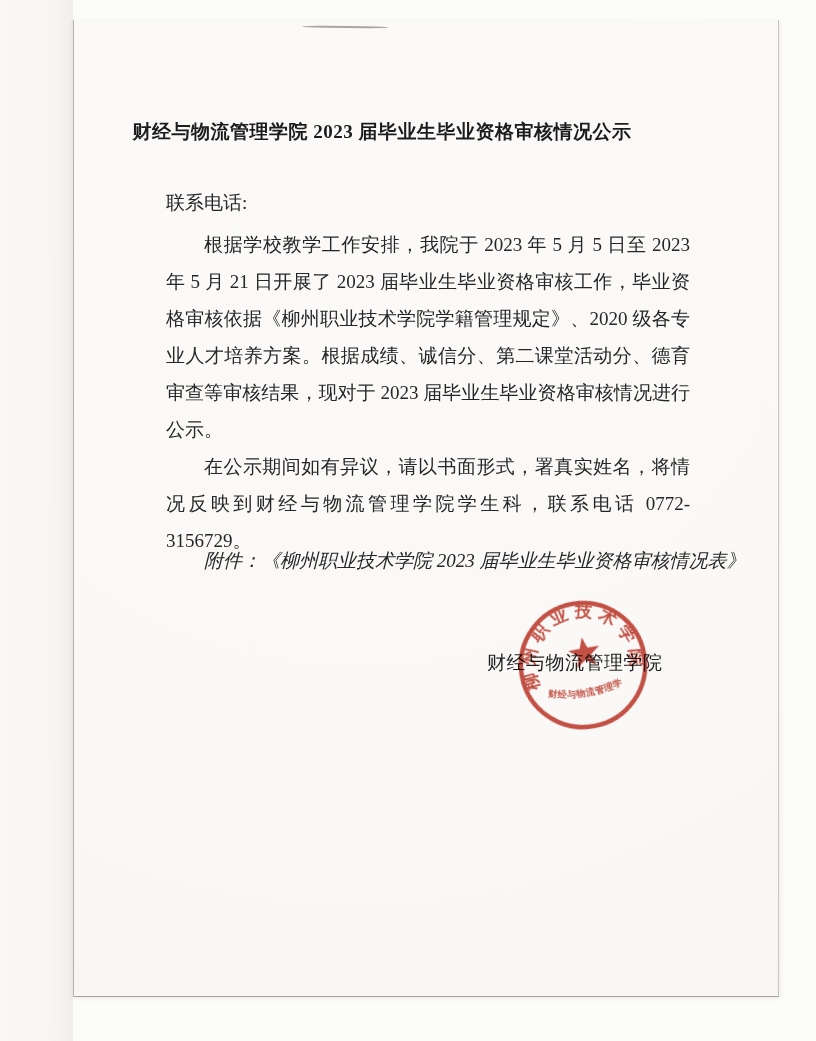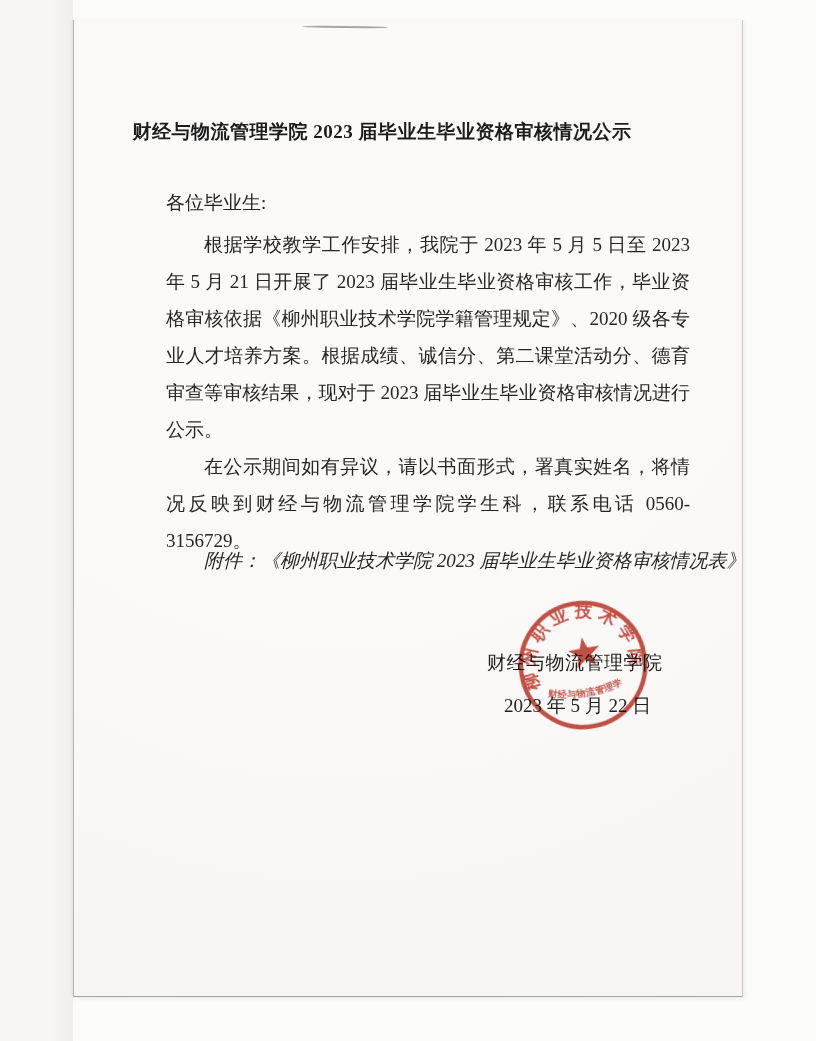--- a/index.html
+++ b/index.html
@@ -17,20 +17,21 @@
     opacity:.55;
   }
   .paper{
     position:absolute;left:73px;top:20px;width:668px;height:976px;
     background:
       radial-gradient(circle at 40% 18%, #fbfaf9 0%, #faf9f7 55%, #f7f6f4 100%);
     border-left:1px solid #b7b2ae;
     border-right:1px solid #c9c4c0;
     border-bottom:1px solid #a8a39e;
     box-shadow:-2px 0 3px rgba(0,0,0,.04), 2px 2px 4px rgba(0,0,0,.05);
+    padding-left:36px;
   }
   .top-edge-mark{
     position:absolute;left:228px;top:6px;width:86px;height:2px;
     background:#7f7a74;border-radius:50%/100%;
     transform:rotate(.6deg);opacity:.65;
   }
   .doc-title{
     position:absolute;left:58px;top:99px;width:500px;
     text-align:center;font-size:19px;font-weight:bold;color:#1c1c1c;
     letter-spacing:.5px;white-space:nowrap;
@@ -70,32 +71,31 @@
 <body>
 
 <div class="scan-stage">
   <div class="bg-left-strip"></div>
 
   <div class="paper">
     <div class="top-edge-mark"></div>
 
     <div class="doc-title">财经与物流管理学院 2023 届毕业生毕业资格审核情况公示</div>
 
-    <div class="salutation">各位毕业生:</div>
+    <div class="salutation">联系电话:</div>
 
     <div class="body-text">
       <p>根据学校教学工作安排，我院于 2023 年 5 月 5 日至 2023 年 5 月 21 日开展了 2023 届毕业生毕业资格审核工作，毕业资格审核依据《柳州职业技术学院学籍管理规定》、2020 级各专业人才培养方案。根据成绩、诚信分、第二课堂活动分、德育审查等审核结果，现对于 2023 届毕业生毕业资格审核情况进行公示。</p>
-      <p>在公示期间如有异议，请以书面形式，署真实姓名，将情况反映到财经与物流管理学院学生科，联系电话 0560-3156729。</p>
+      <p>在公示期间如有异议，请以书面形式，署真实姓名，将情况反映到财经与物流管理学院学生科，联系电话 0772-3156729。</p>
     </div>
 
     <div class="attachment">附件：《柳州职业技术学院 2023 届毕业生毕业资格审核情况表》</div>
 
     <div class="sig-name">财经与物流管理学院</div>
 
-    <div class="sig-date">2023 年 5 月 22 日</div>
 
     <div class="seal">
       <svg viewBox="0 0 200 200">
         <defs>
           <path id="sealArcTop" d="M 34.2 123.9 A 70 70 0 1 1 165.8 123.9" fill="none"></path>
           <path id="sealArcBottom" d="M 42 136 Q 100 154 158 136" fill="none"></path>
         </defs>
         <circle cx="100" cy="100" r="90" fill="none" stroke-width="6.5" stroke="#bf3a2c"></circle>
         <polygon points="105,60 110.6,76.2 127.8,76.6 114.1,87 119.1,103.4 105,93.6 90.9,103.4 95.9,87 82.2,76.6 99.4,76.2" fill="#bf3a2c"></polygon>
         <text font-size="25" font-weight="bold" letter-spacing="8" fill="#bf3a2c">

